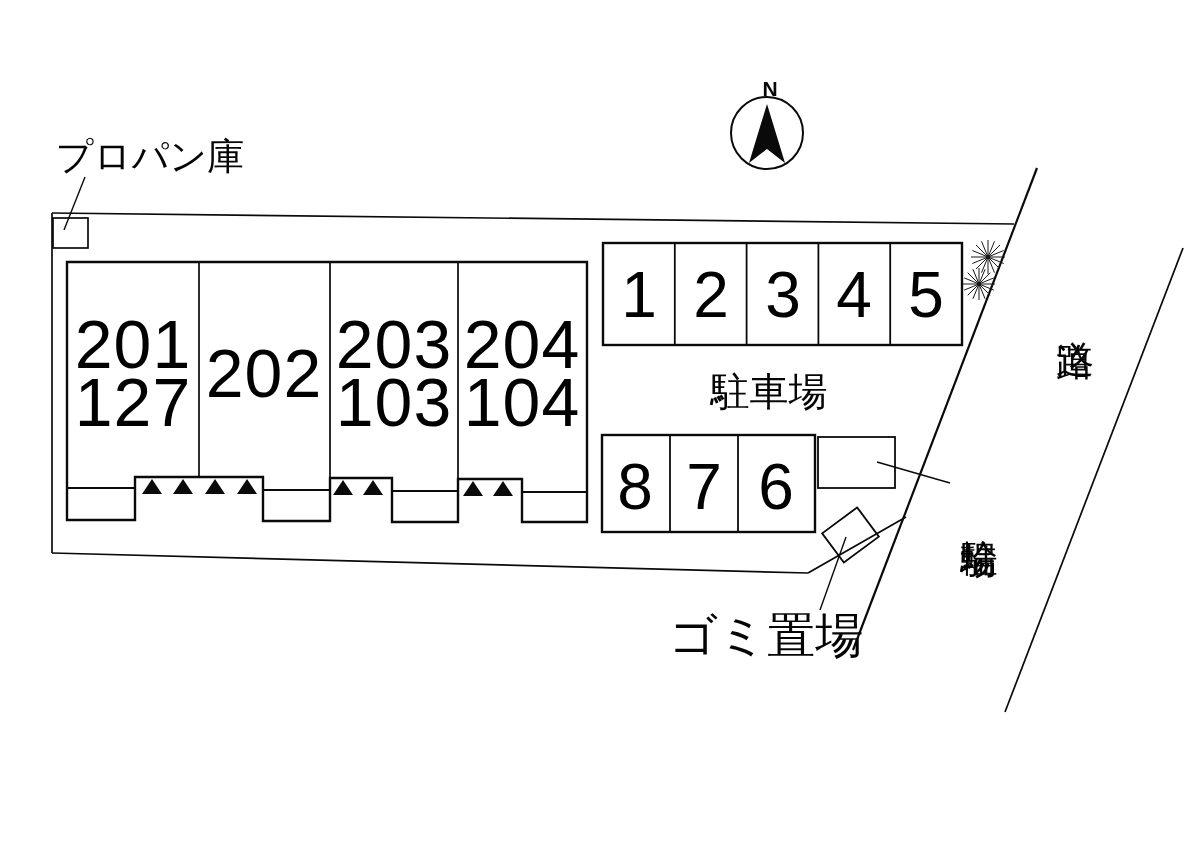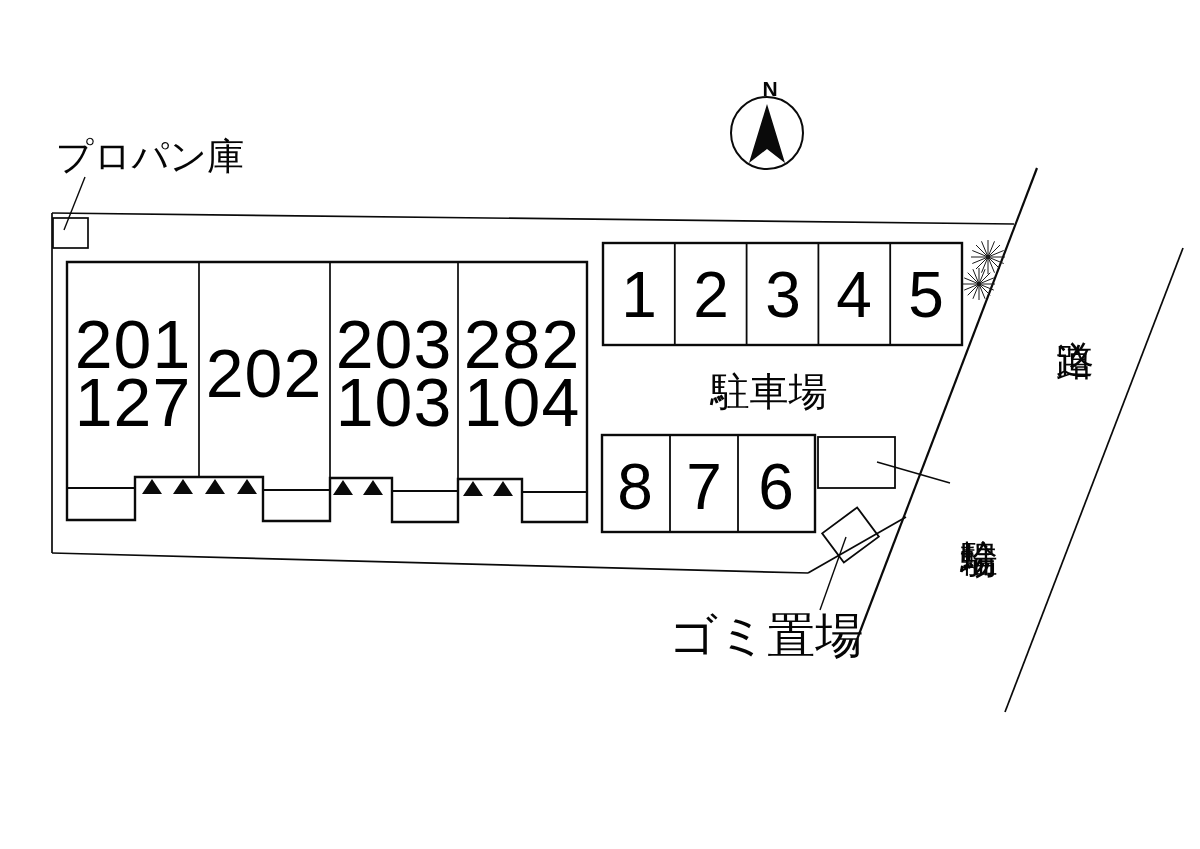--- a/index.html
+++ b/index.html
@@ -99,21 +99,21 @@
     <span>127</span>
   </div>
   <div class="unit-label" style="left:264px;top:373px;">
     <span>202</span>
   </div>
   <div class="unit-label" style="left:394px;top:373px;">
     <span>203</span>
     <span>103</span>
   </div>
   <div class="unit-label" style="left:522px;top:373px;">
-    <span>282</span>
+    <span>204</span>
     <span>104</span>
   </div>
 
   <div class="stall-num" style="left:639px;top:295px;">1</div>
   <div class="stall-num" style="left:711px;top:295px;">2</div>
   <div class="stall-num" style="left:783px;top:295px;">3</div>
   <div class="stall-num" style="left:854px;top:295px;">4</div>
   <div class="stall-num" style="left:926px;top:295px;">5</div>
 
   <div class="stall-num" style="left:635px;top:487px;">8</div>

